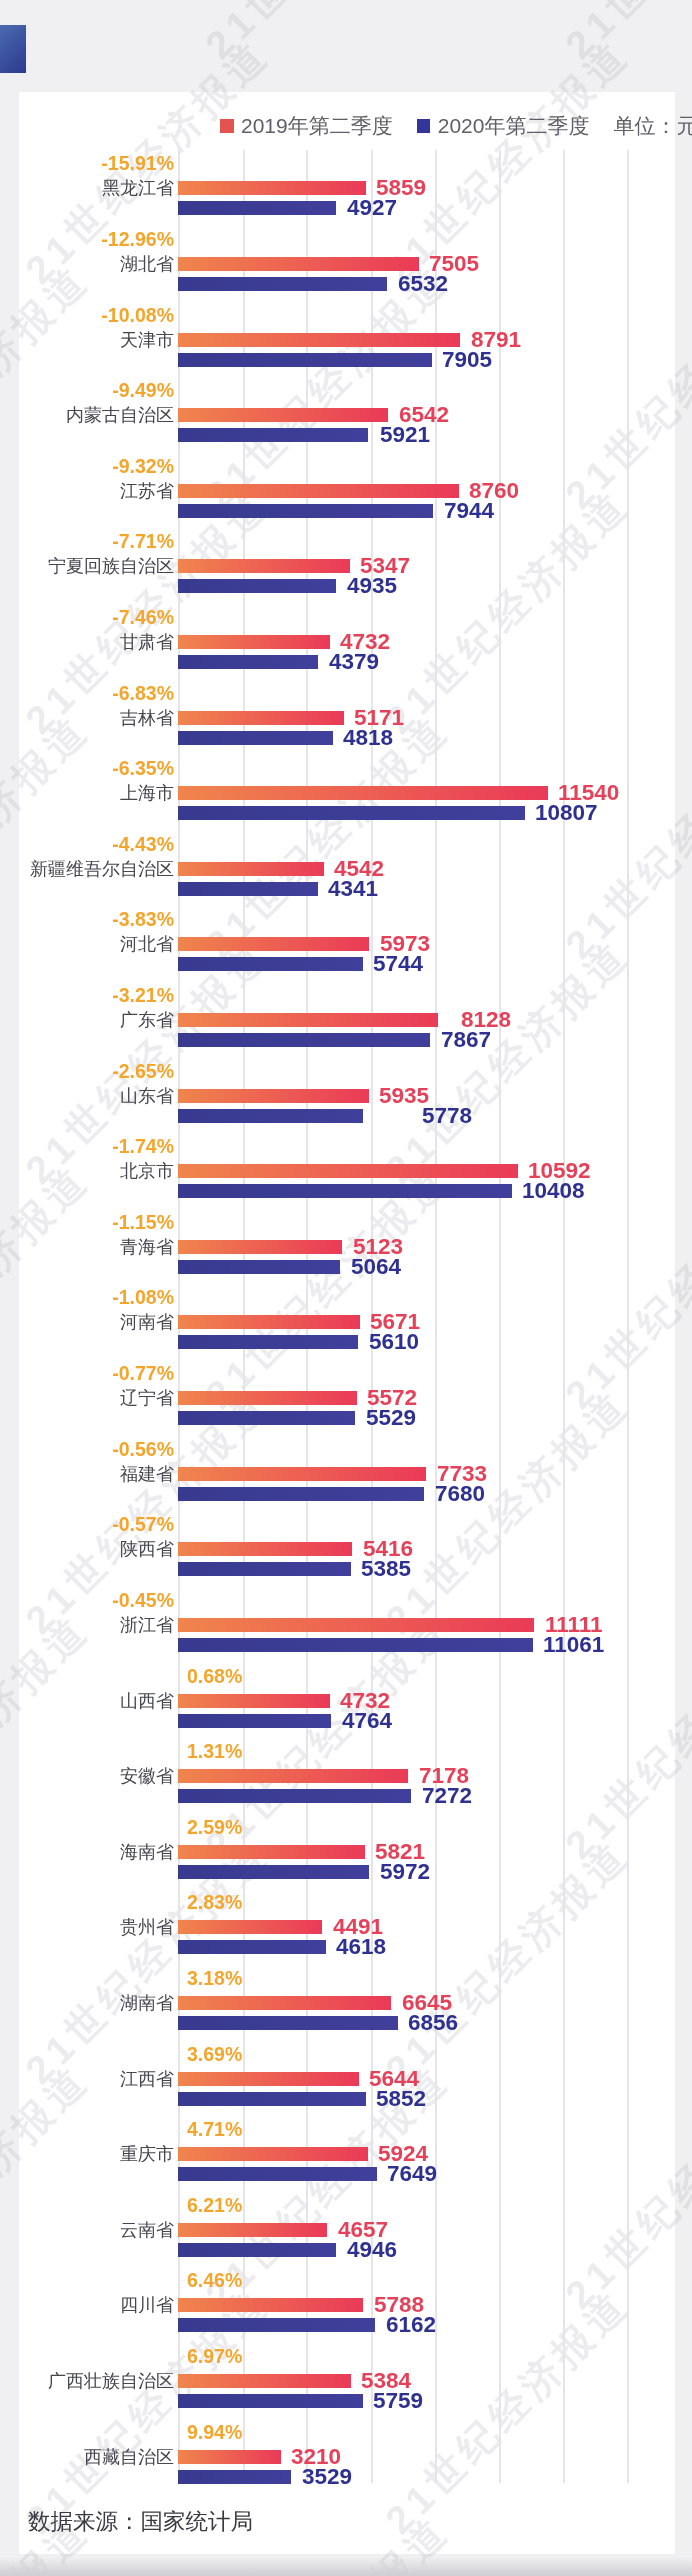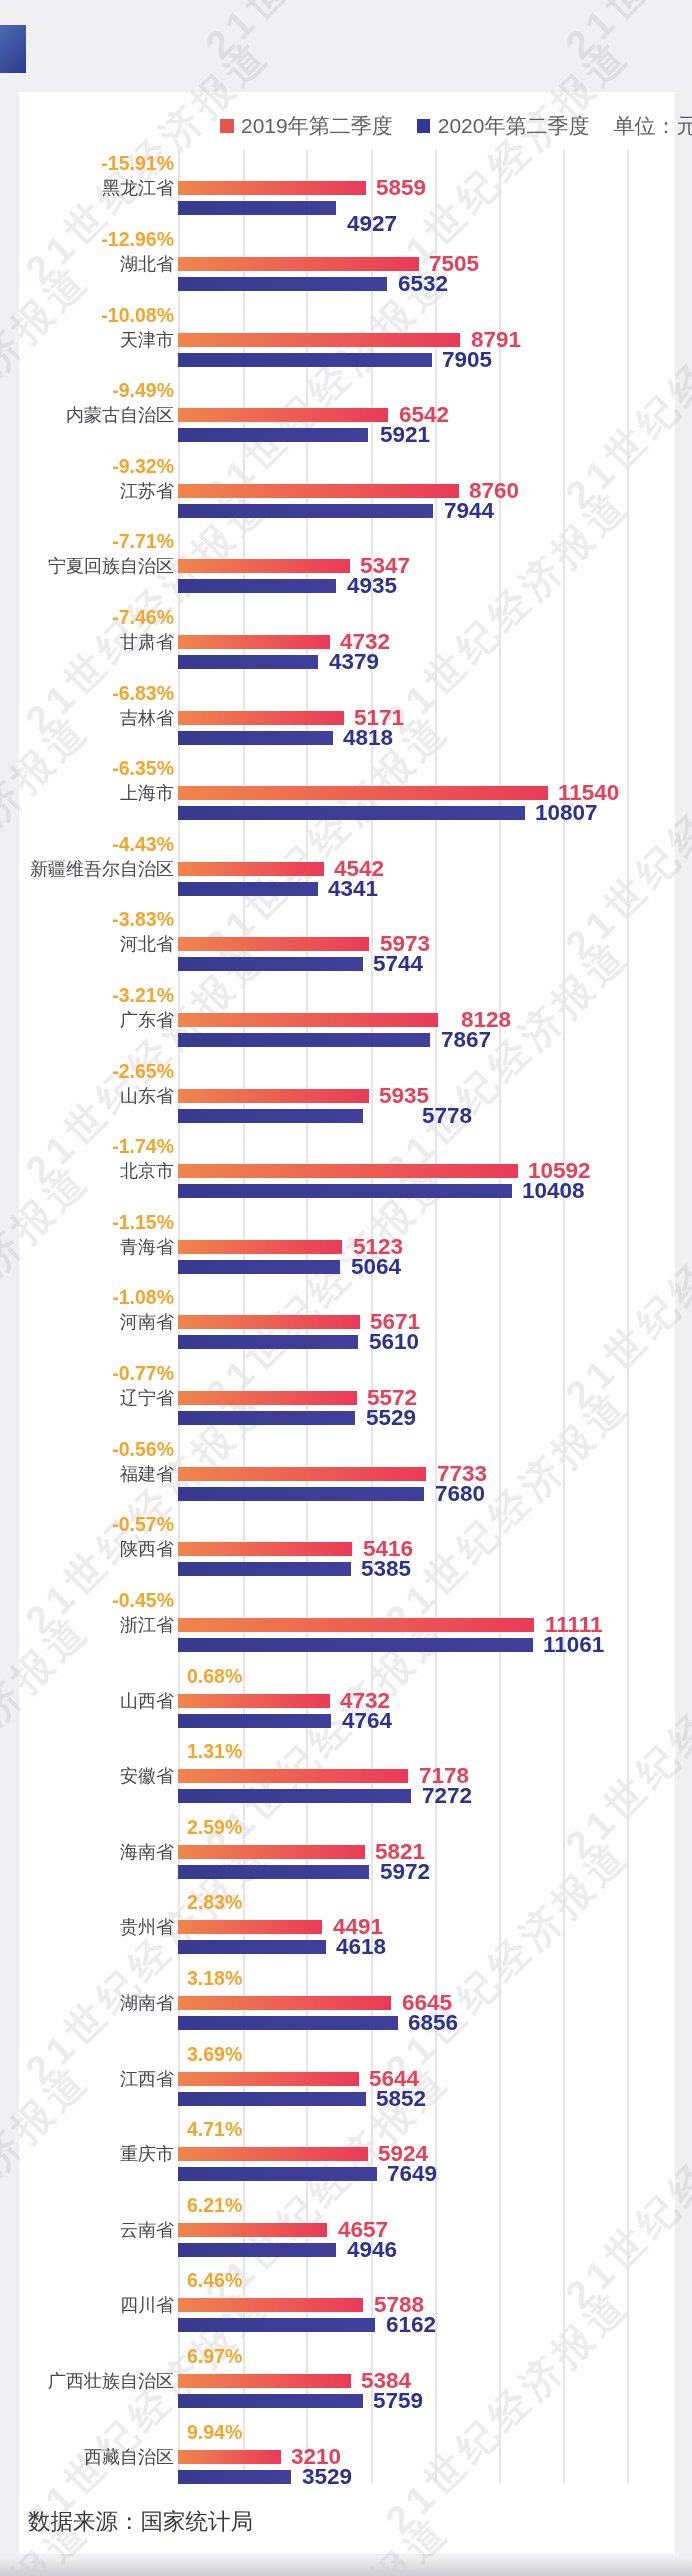--- a/index.html
+++ b/index.html
@@ -126,21 +126,21 @@
         <div class="gridline" style="left: 544px;"></div>
         <div class="gridline" style="left: 608px;"></div>
       </div>
     <div id="rows">
         <div class="row" style="top: 89px;">
     <div class="pct neg">-15.91%</div>
     <div class="prov">黑龙江省</div>
     <div class="bar b2019" style="left: 159px; width: 188px;"></div>
     <div class="val v2019" style="left: 357px;">5859</div>
     <div class="bar b2020" style="left: 159px; width: 158px;"></div>
-    <div class="val v2020" style="left: 328px; margin-top: 16px;">4927</div>
+    <div class="val v2020" style="left: 328px;">4927</div>
   </div>
         <div class="row" style="top: 165px;">
     <div class="pct neg">-12.96%</div>
     <div class="prov">湖北省</div>
     <div class="bar b2019" style="left: 159px; width: 241px;"></div>
     <div class="val v2019" style="left: 410px;">7505</div>
     <div class="bar b2020" style="left: 159px; width: 209px;"></div>
     <div class="val v2020" style="left: 379px;">6532</div>
   </div>
         <div class="row" style="top: 241px;">

